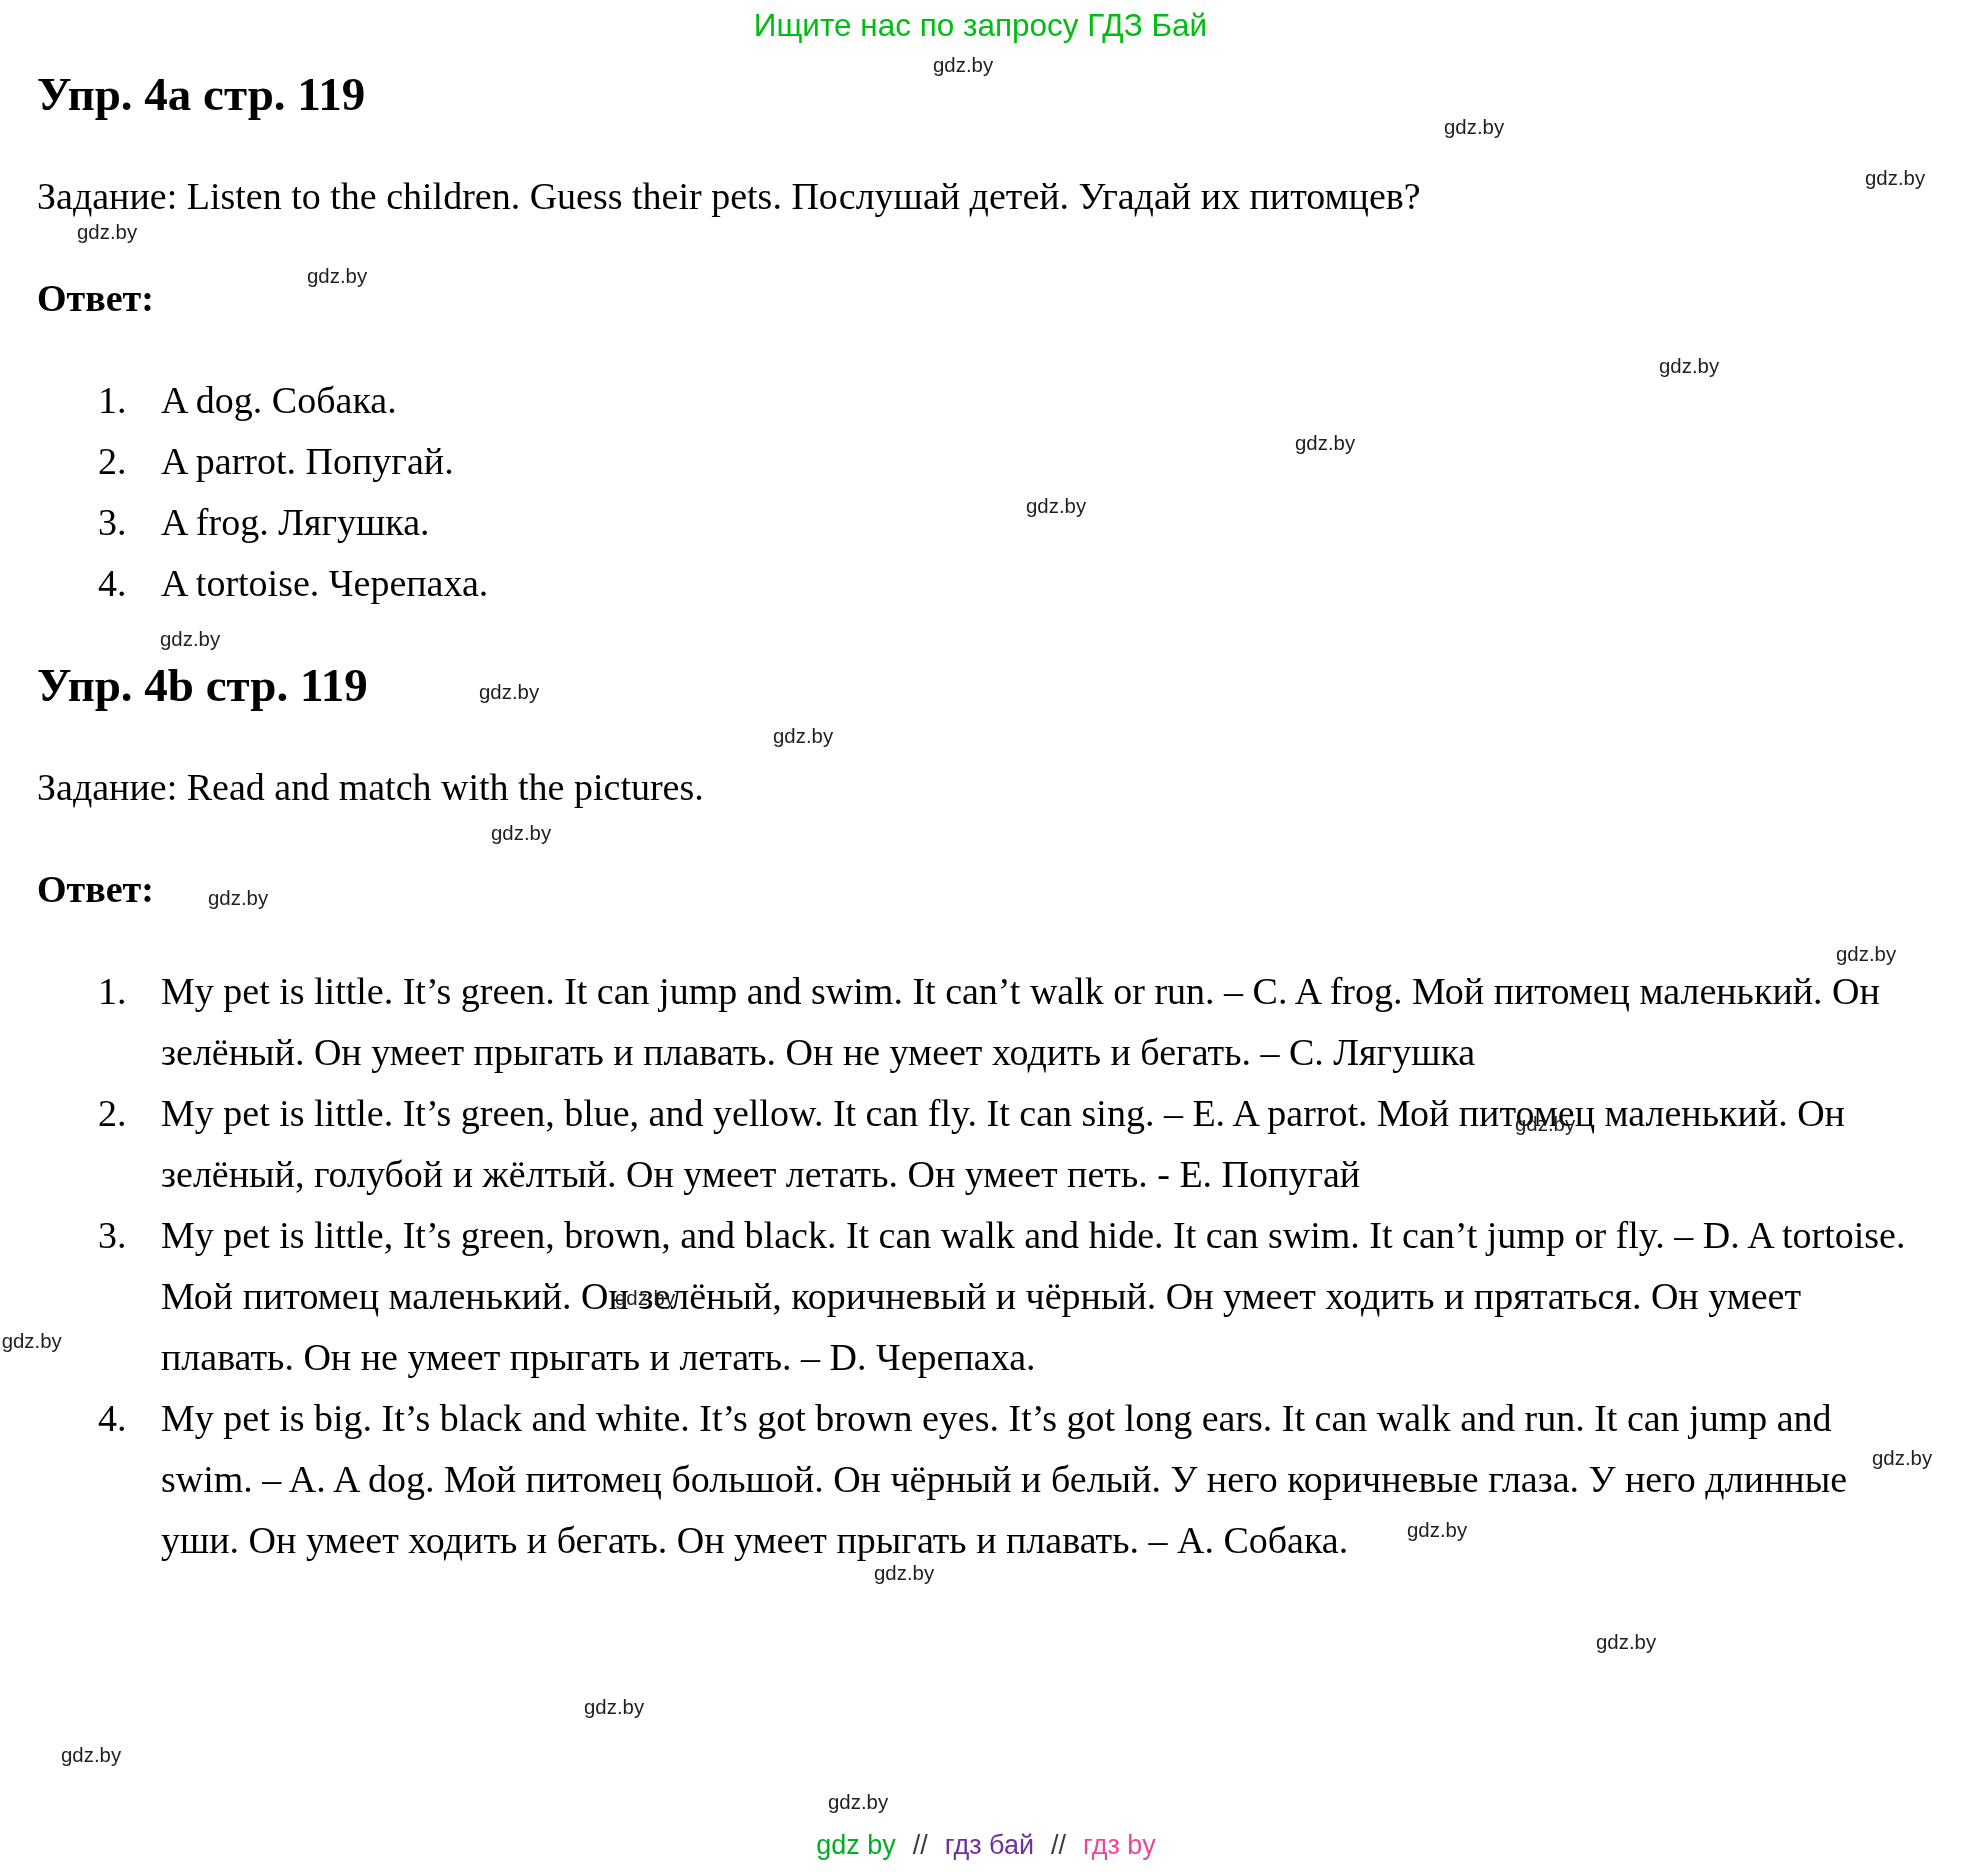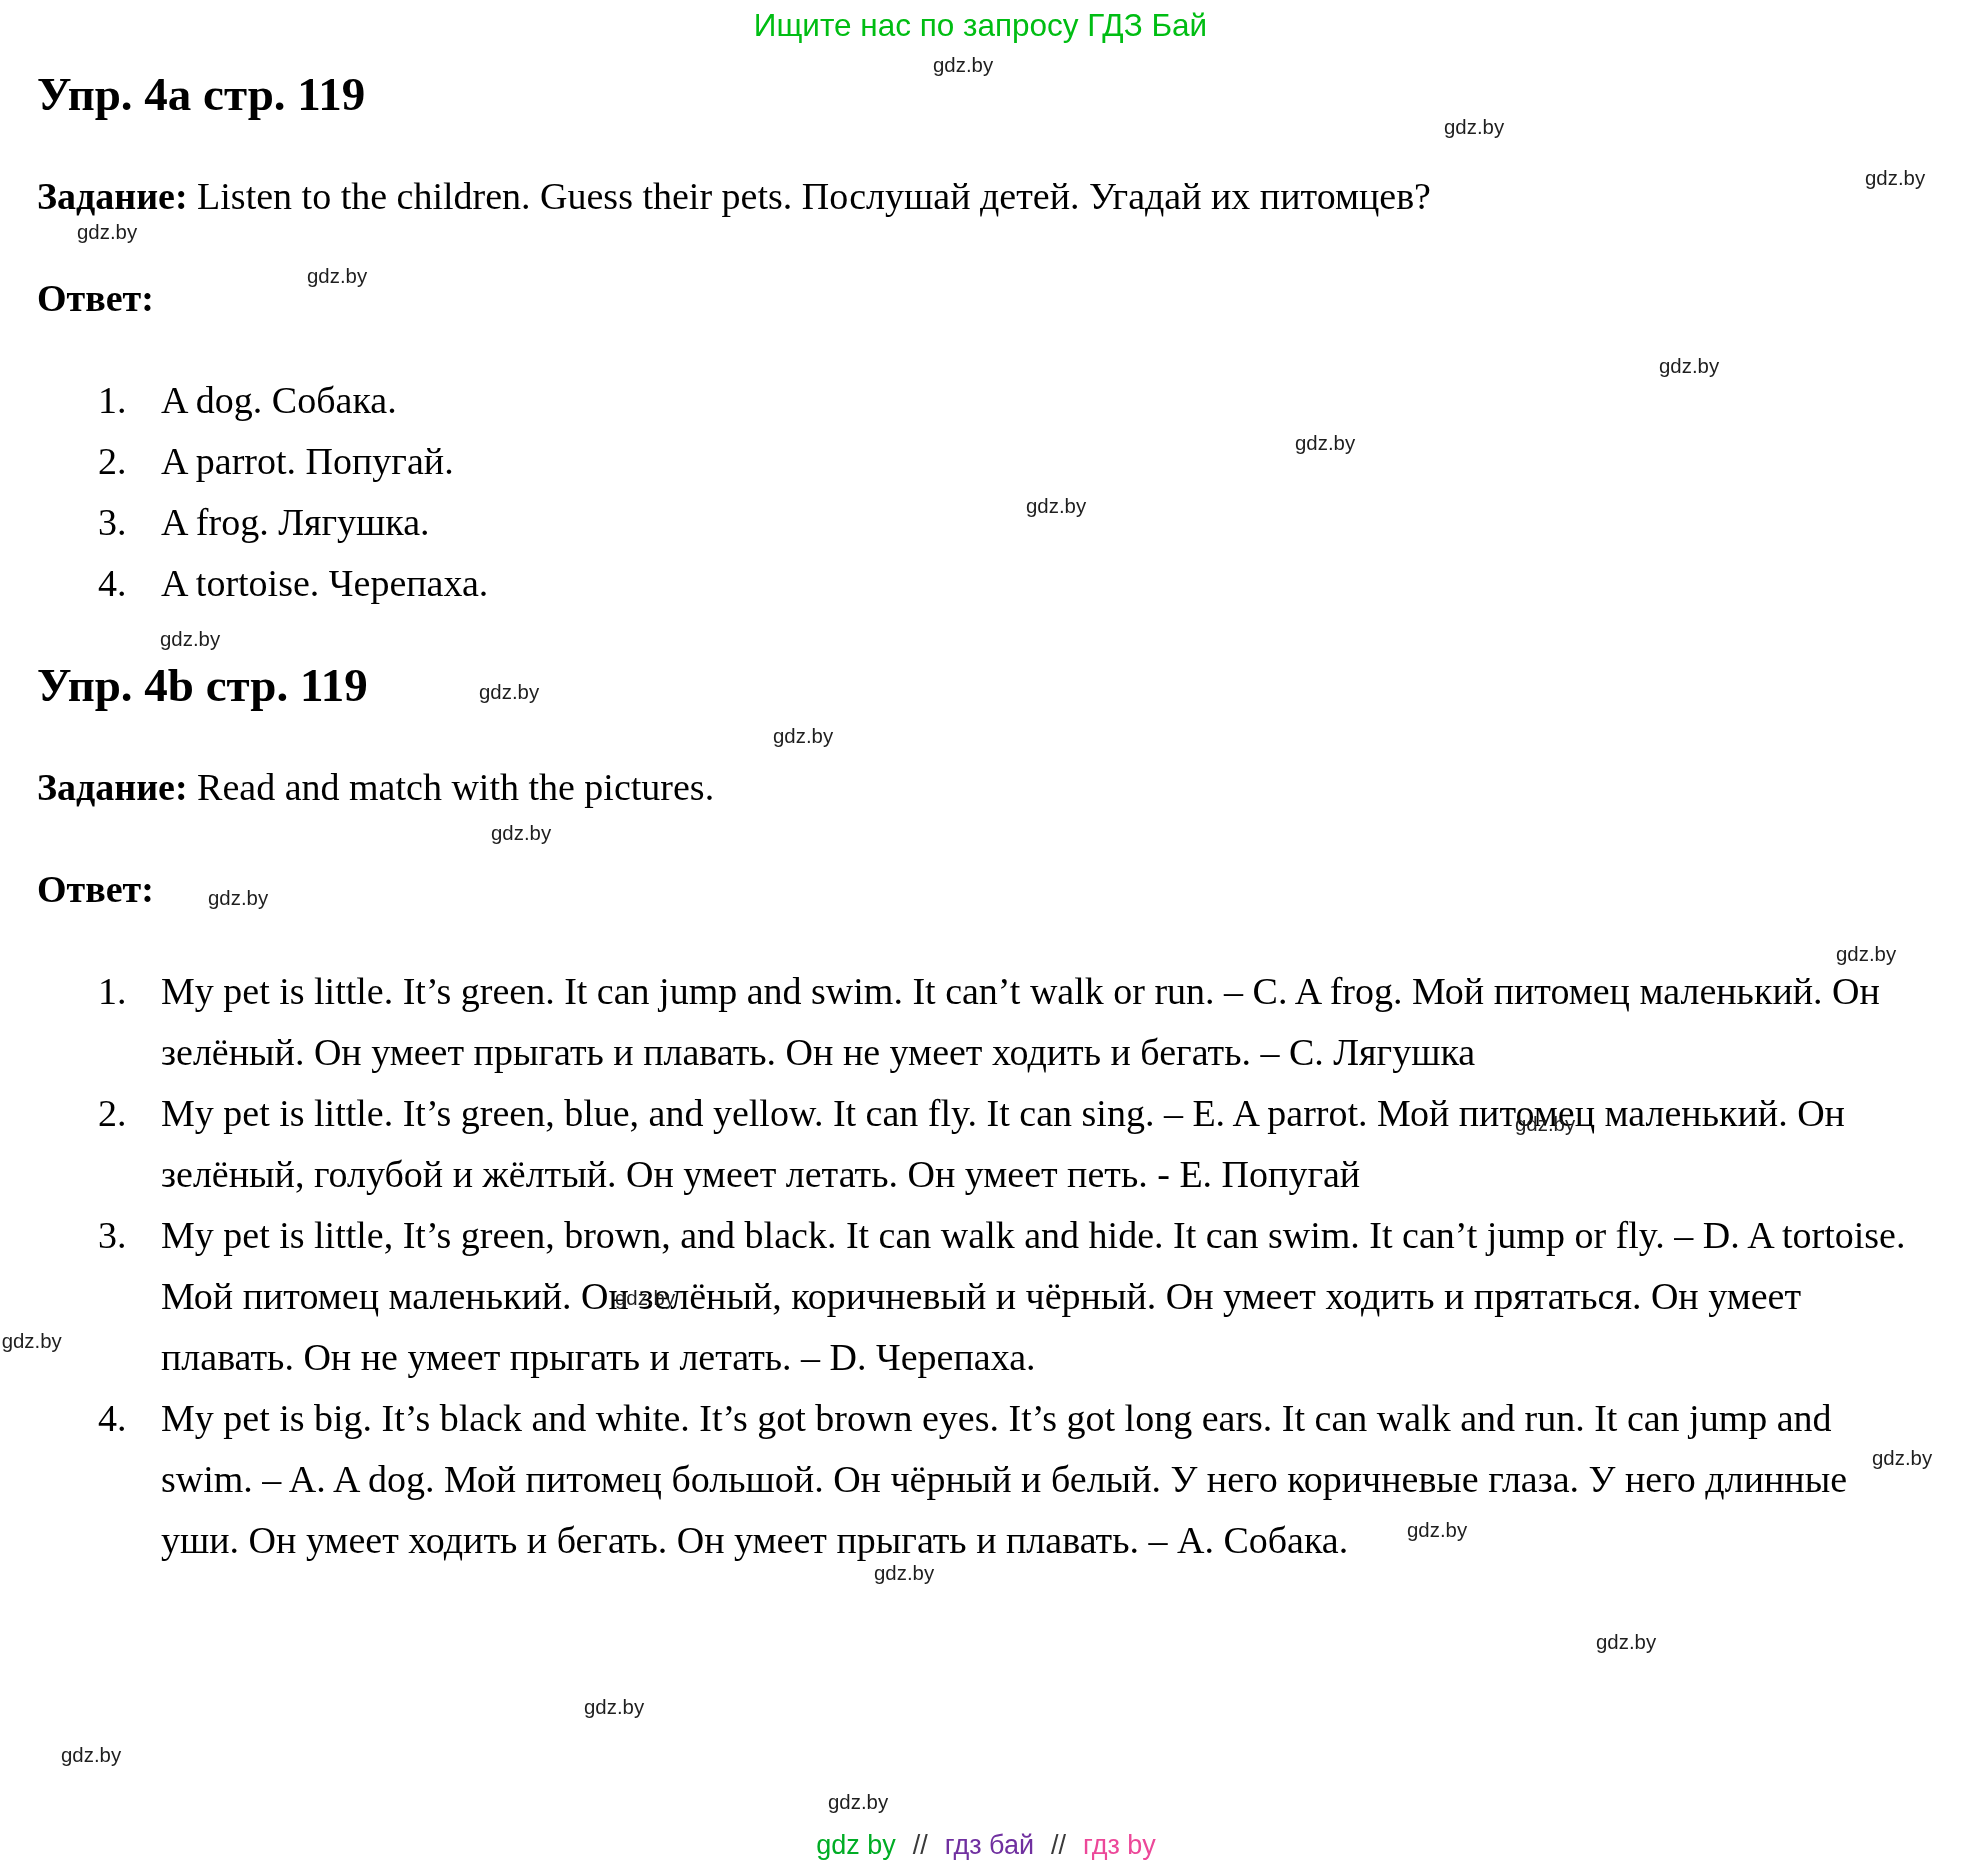--- a/index.html
+++ b/index.html
@@ -30,21 +30,21 @@
     font-weight: bold;
     line-height: 61px;
     margin: 41px 0 0 0;
   }
   .ex-heading.first { margin-top: 20.4px; }
   .task {
     font-size: 38px;
     line-height: 61px;
     margin: 41px 0 0 0;
   }
-  .task b { font-weight: bold; }
+  .task b { font-weight: normal; }
   .answer-label {
     font-size: 38px;
     line-height: 61px;
     font-weight: bold;
     margin: 41px 0 0 0;
   }
   ol.answers {
     margin: 41px 0 0 0;
     padding: 0 0 0 124px;
     list-style: none;

